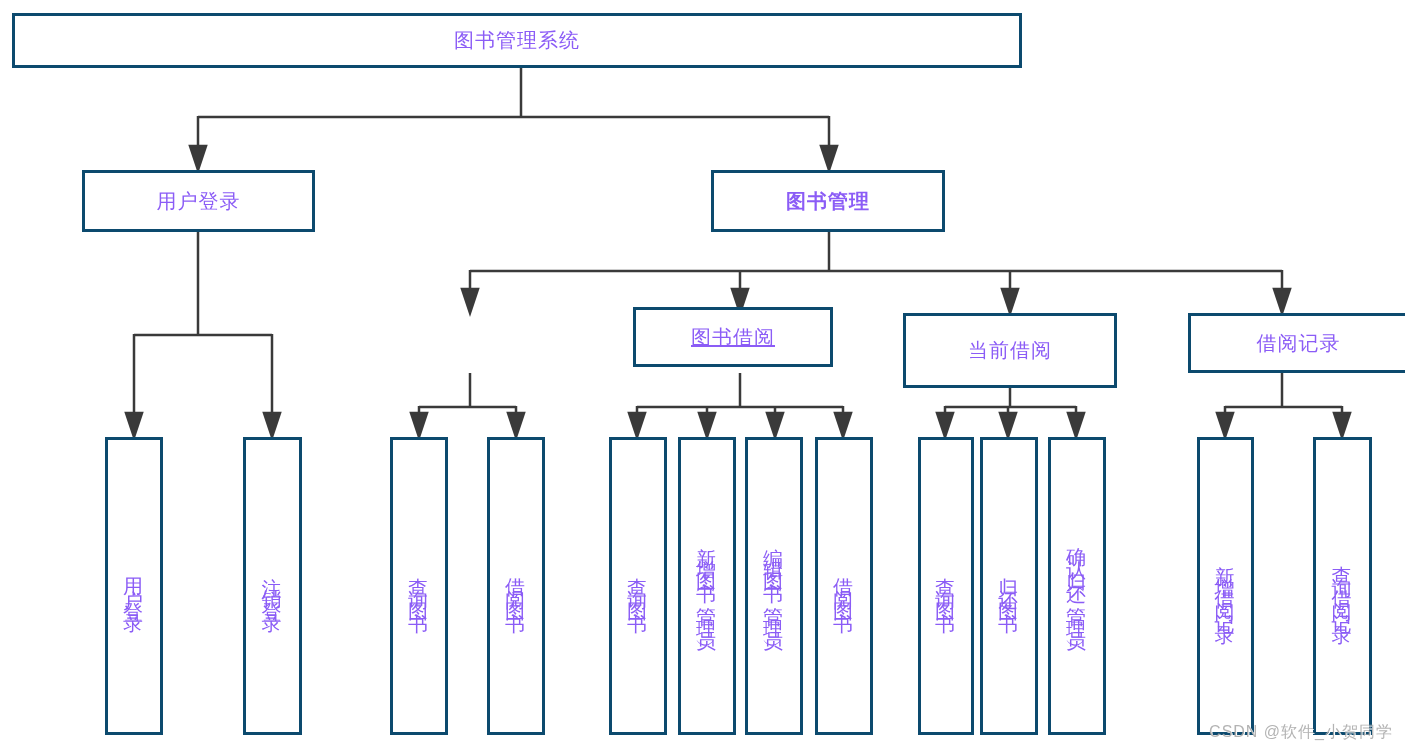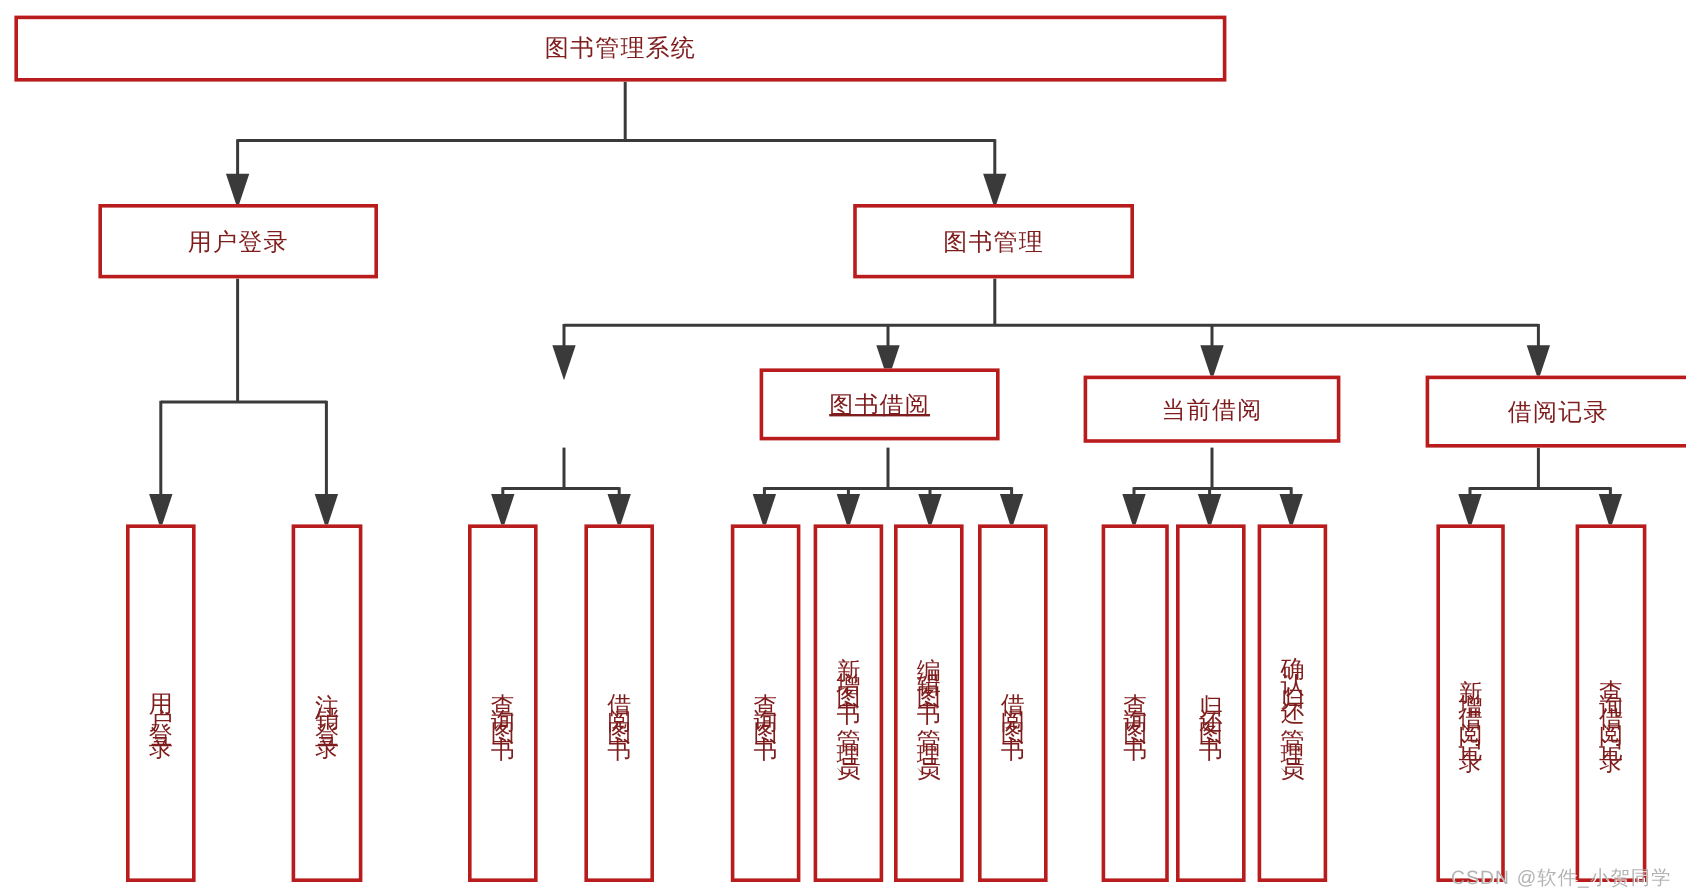--- a/index.html
+++ b/index.html
@@ -19,23 +19,23 @@
   .connectors {
     position: absolute;
     left: 0;
     top: 0;
     width: 1405px;
     height: 747px;
   }
   .box {
     position: absolute;
     box-sizing: border-box;
-    border: 3px solid #b91c1c;
+    border: 3px solid #0c4a6e;
     background: #ffffff;
-    color: #7f1d1d;
+    color: #8b5cf6;
     display: flex;
     align-items: center;
     justify-content: center;
     font-size: 20px;
     letter-spacing: 1px;
   }
   .vbox {
     writing-mode: vertical-rl;
     text-orientation: mixed;
     letter-spacing: 12px;
@@ -123,24 +123,24 @@
       <line x1="1225" y1="406" x2="1225" y2="417"></line>
       <polygon points="1217,413 1233,413 1225,437"></polygon>
       <line x1="1342" y1="406" x2="1342" y2="417"></line>
       <polygon points="1334,413 1350,413 1342,437"></polygon>
     </g>
   </svg>
 
   <div class="box" style="left:12px; top:13px; width:1010px; height:55px;">图书管理系统</div>
 
   <div class="box" style="left:82px; top:170px; width:233px; height:62px;">用户登录</div>
-  <div class="box" style="left:711px; top:170px; width:234px; height:62px;">图书管理</div>
+  <div class="box" style="left:711px; top:170px; width:234px; height:62px;font-weight:bold;">图书管理</div>
 
   <div class="box" style="left:633px; top:307px; width:200px; height:60px;text-decoration:underline;">图书借阅</div>
-  <div class="box" style="left:903px; top:313px; width:214px; height:56px;">当前借阅</div>
+  <div class="box" style="left:903px; top:313px; width:214px; height:75px;">当前借阅</div>
   <div class="box" style="left:1172px; top:313px; width:221px; height:60px;margin-left:16px;">借阅记录</div>
 
   <div class="box vbox" style="left:105px; top:437px; width:58px; height:298px;">用户登录</div>
   <div class="box vbox" style="left:243px; top:437px; width:59px; height:298px;">注销登录</div>
 
   <div class="box vbox" style="left:390px; top:437px; width:58px; height:298px;">查询图书</div>
   <div class="box vbox" style="left:487px; top:437px; width:58px; height:298px;">借阅图书</div>
 
   <div class="box vbox" style="left:609px; top:437px; width:58px; height:298px;">查询图书</div>
   <div class="box vbox" style="left:678px; top:437px; width:58px; height:298px;">新增图书（管理员）</div>

